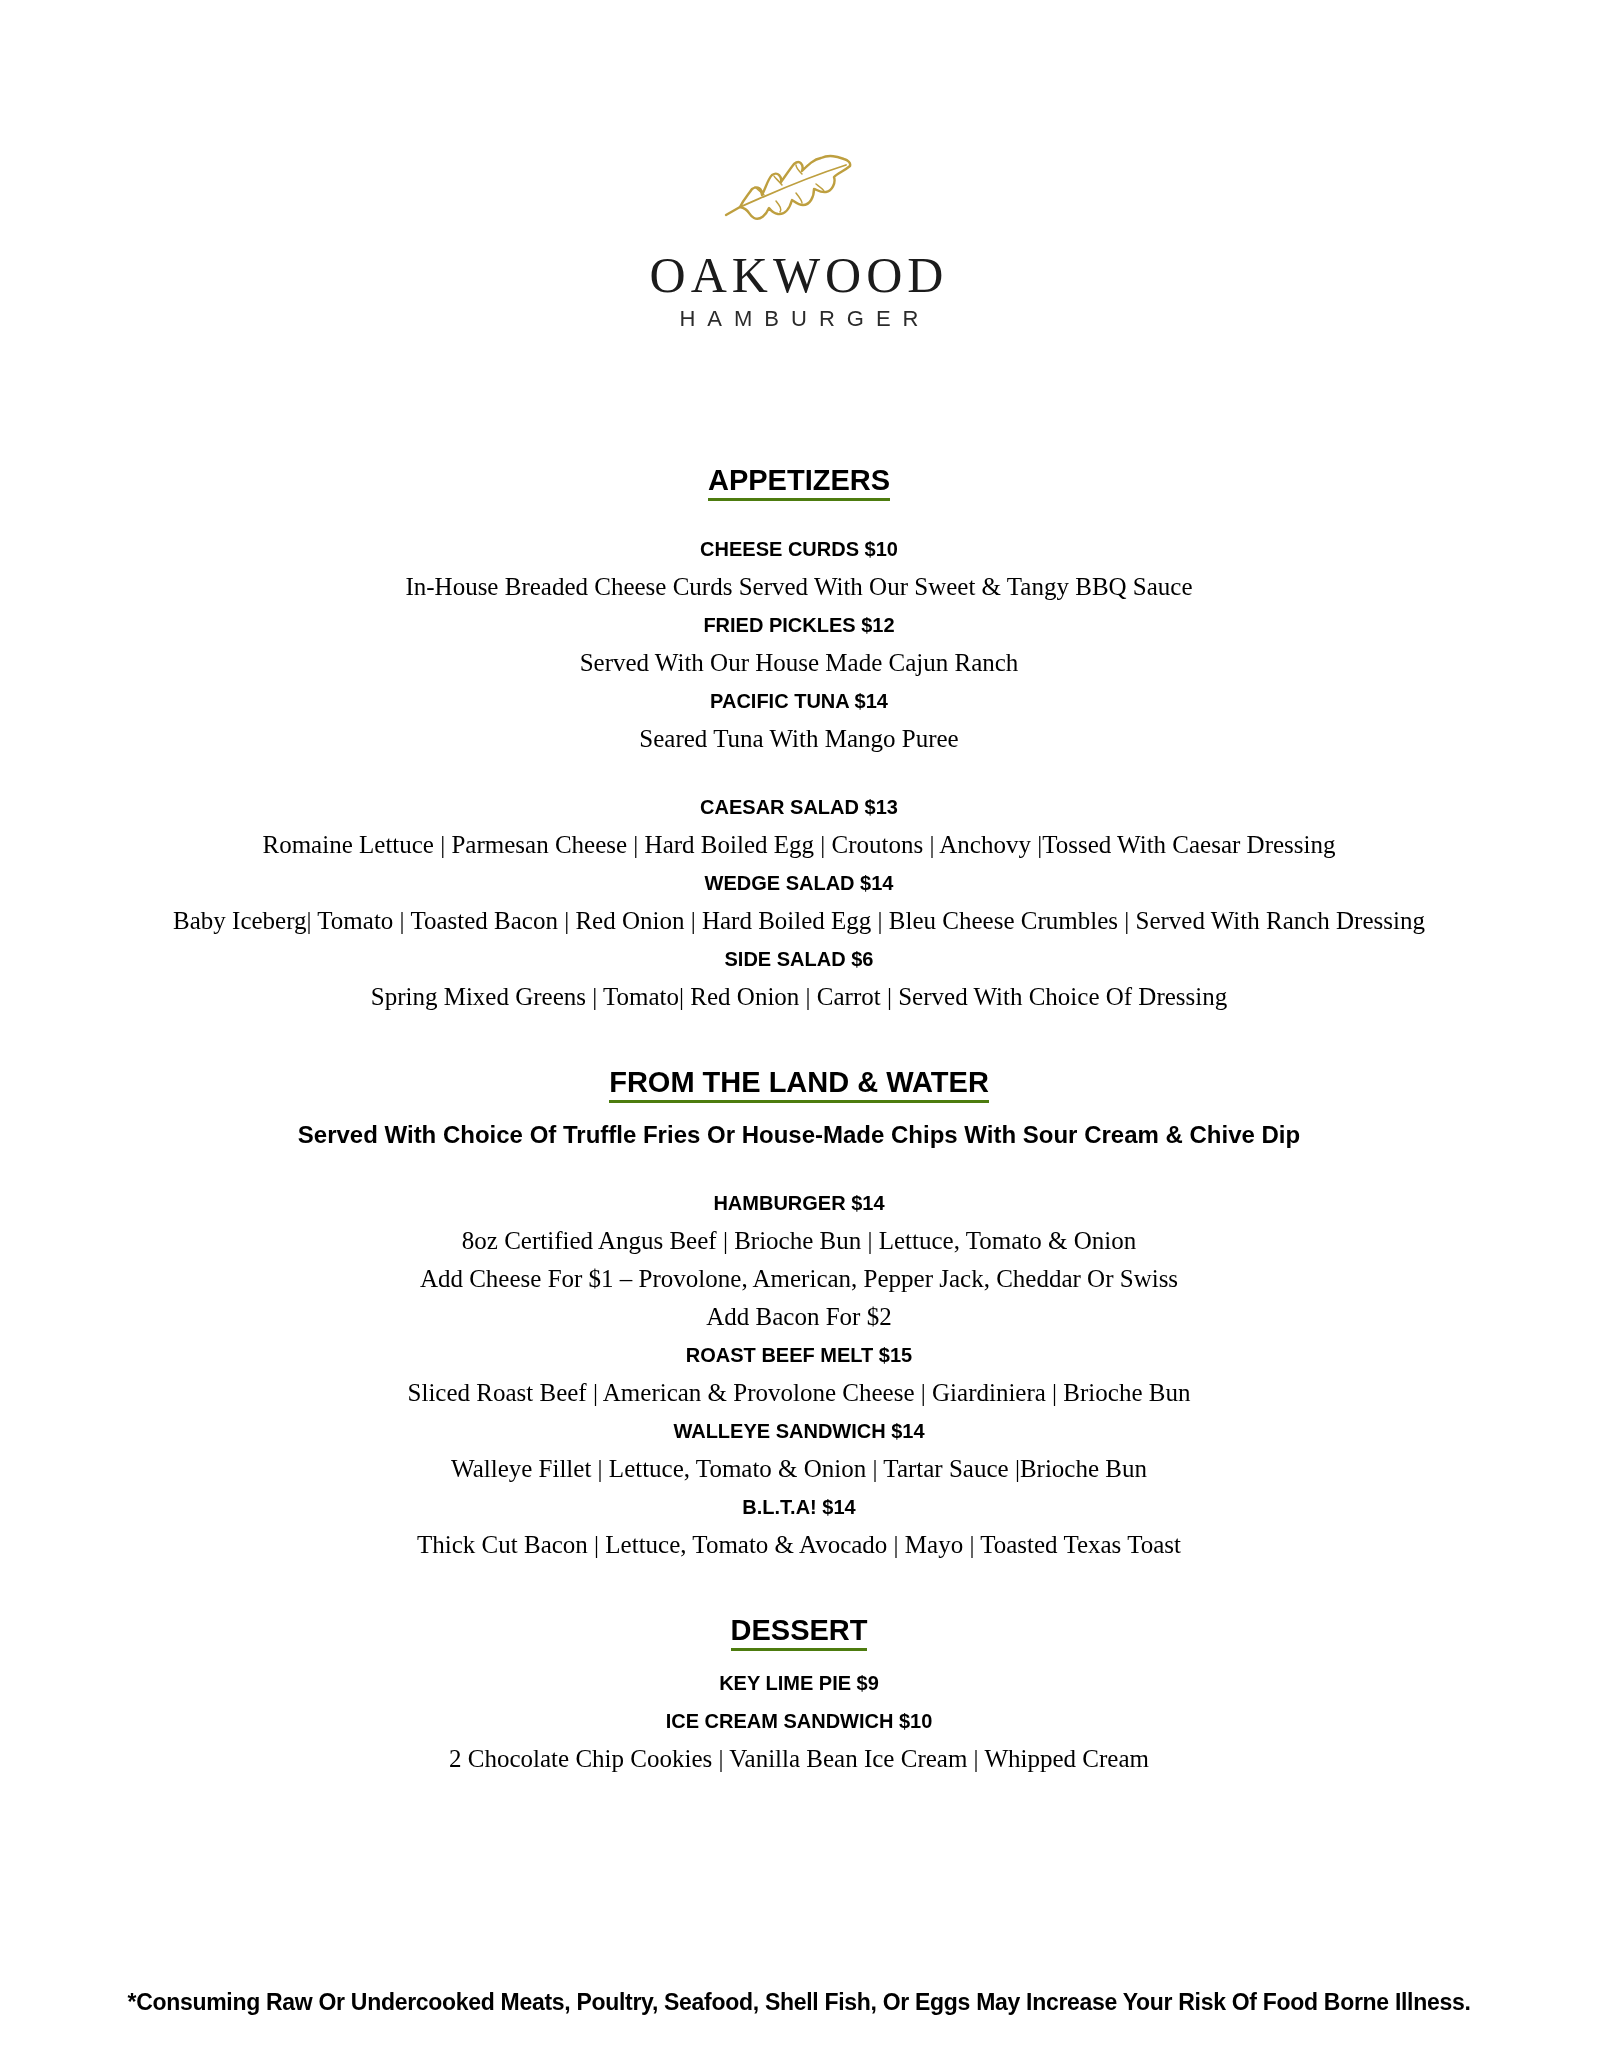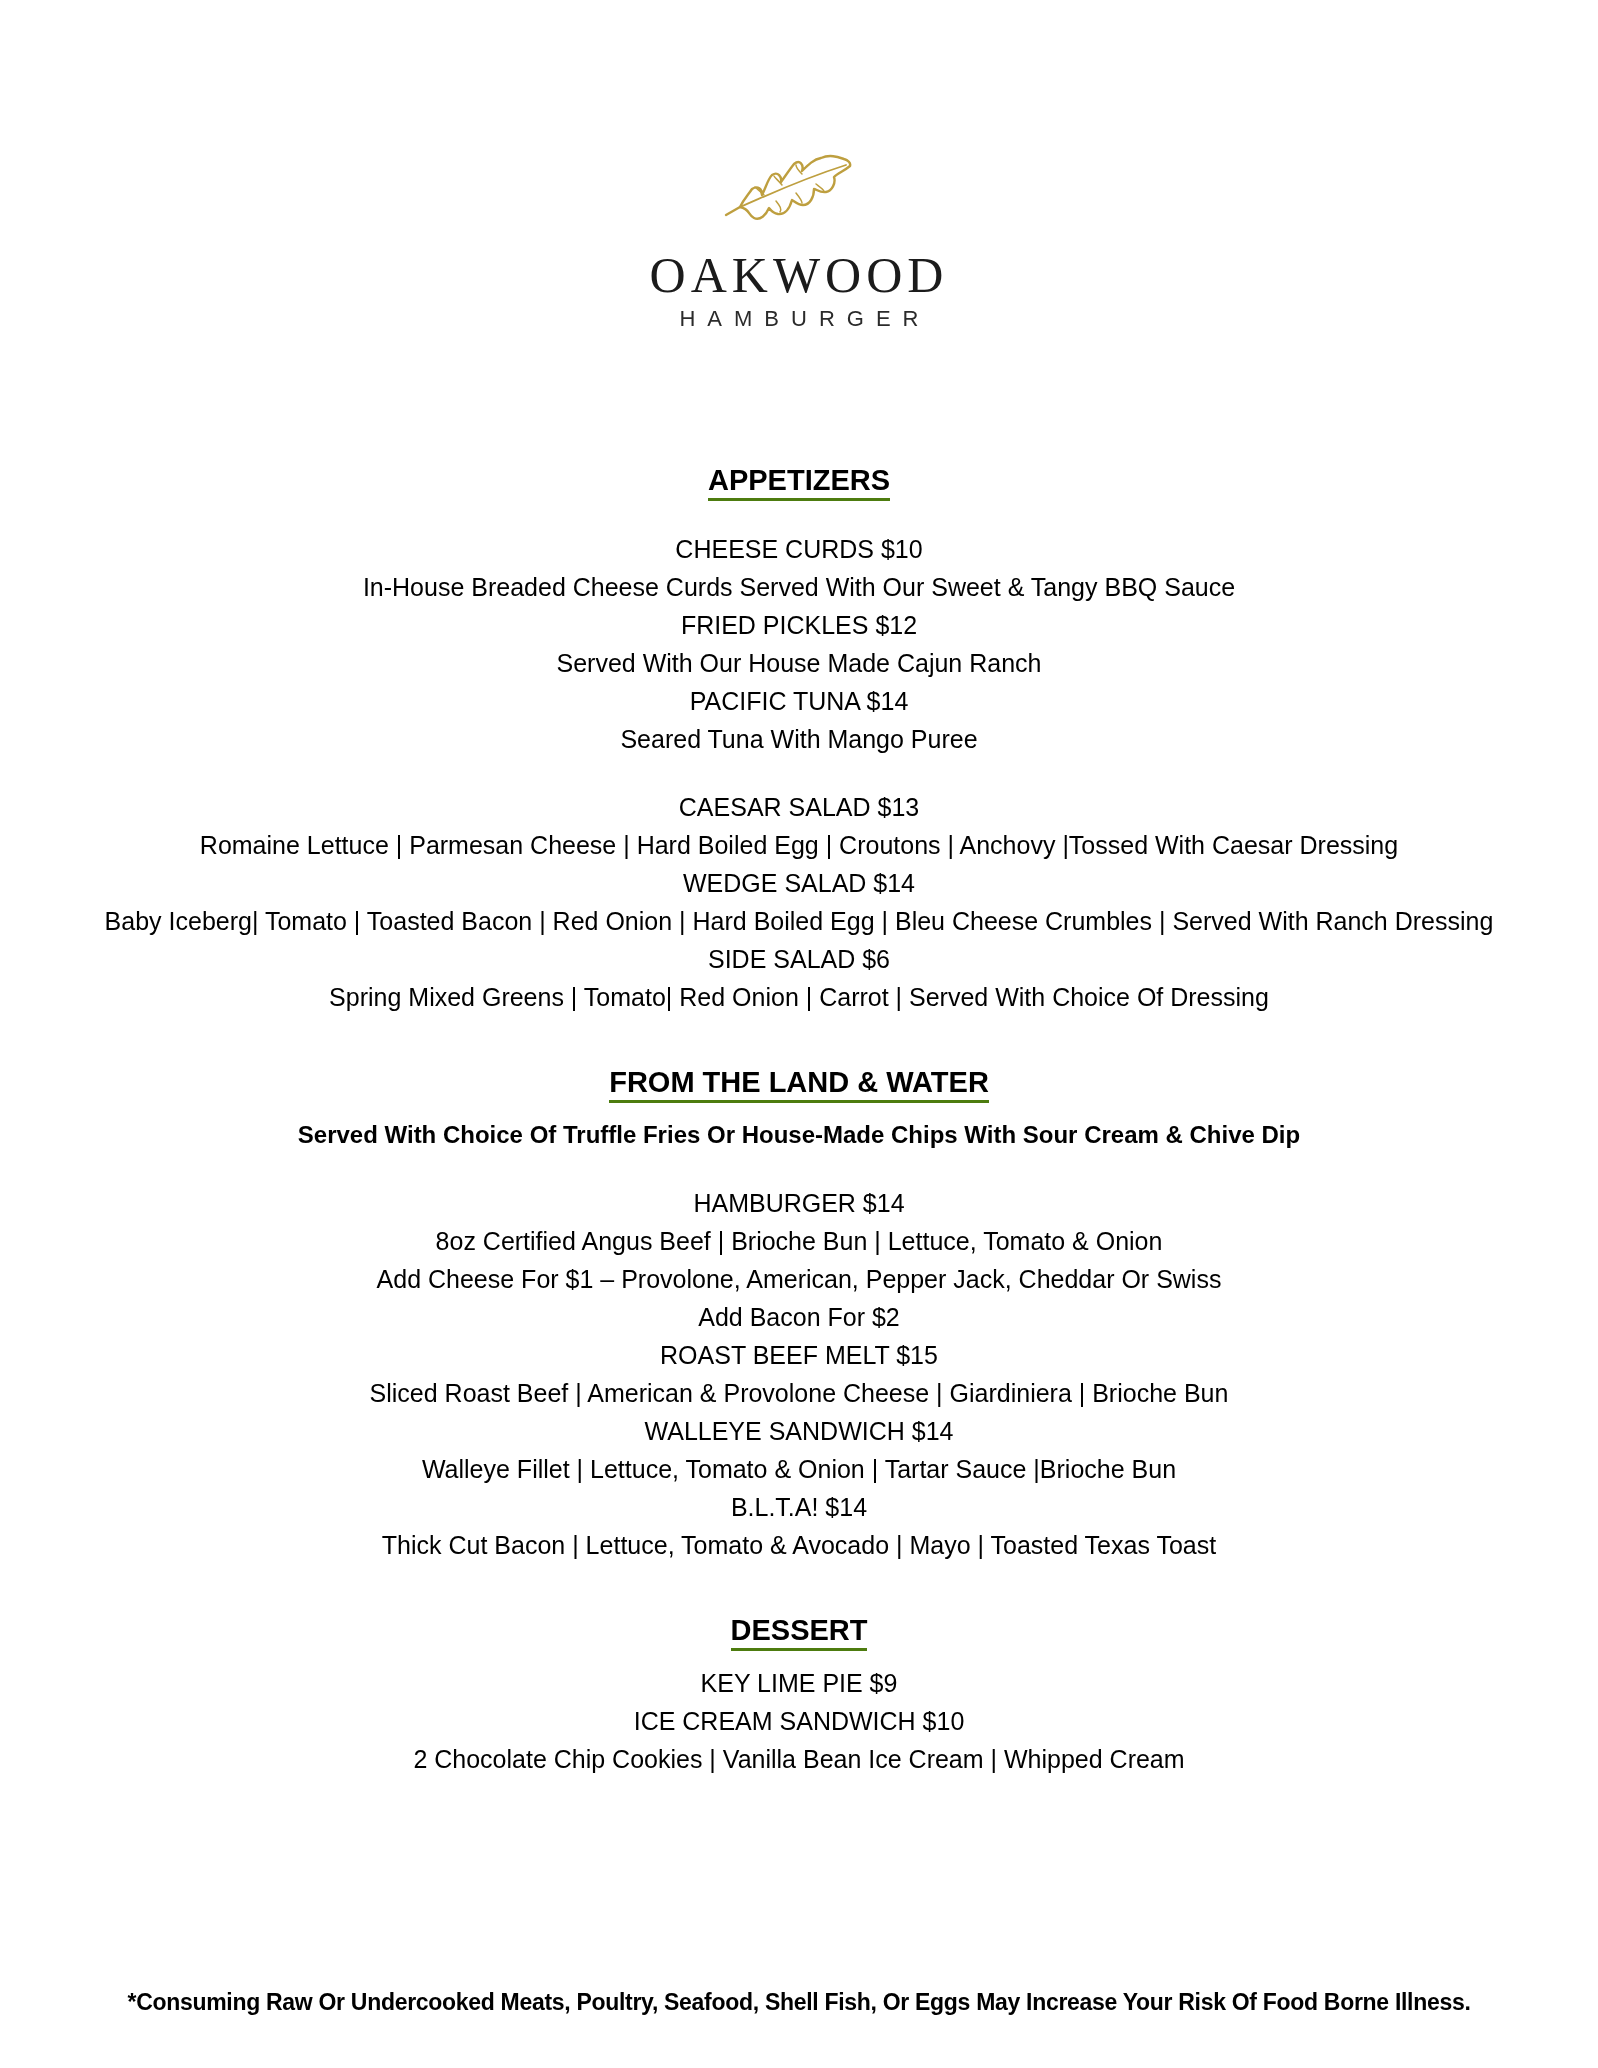--- a/index.html
+++ b/index.html
@@ -56,28 +56,29 @@
   }
   .section-note {
     font-size: 24px;
     font-weight: 700;
     line-height: 38px;
     margin: 2px 0 0 0;
   }
   .items { margin-top: 30px; }
   [data-name="menu-section-dessert"] .items { margin-top: 0; }
   .item-name {
-    font-size: 25px;
-    font-weight: 400;
+    font-size: 20px;
+    font-weight: 700;
     line-height: 38px;
   }
   .item-desc {
     font-size: 25px;
     font-weight: 400;
     line-height: 38px;
+    font-family: Liberation Serif, serif;
   }
   .footer {
     margin-top: auto;
     padding: 60px 20px 52px 20px;
     width: 100%;
     box-sizing: border-box;
     text-align: center;
     font-size: 23px;
     font-weight: 700;
     letter-spacing: -0.3px;

